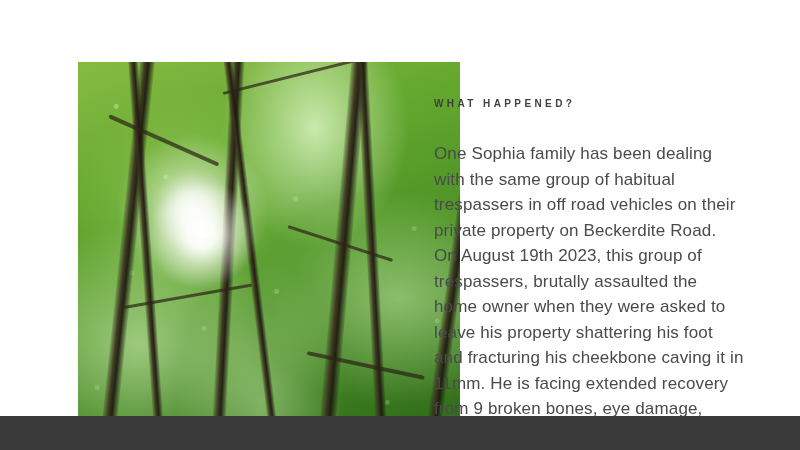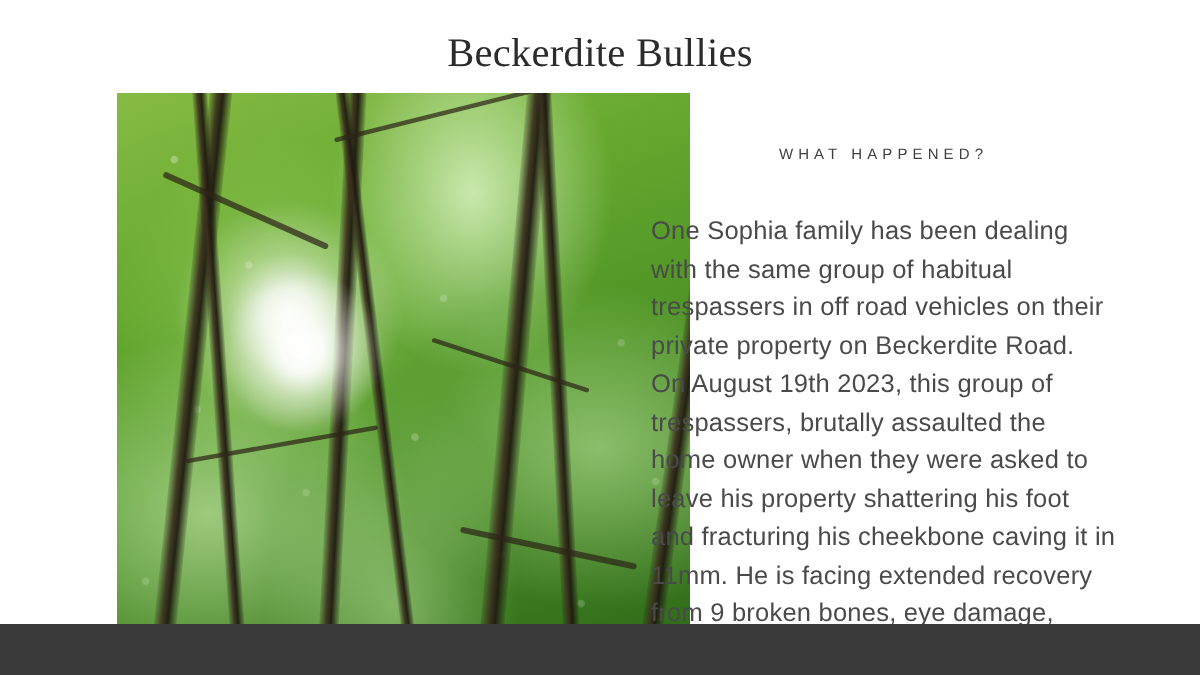--- a/index.html
+++ b/index.html
@@ -115,25 +115,24 @@
   
   .text-col {
     position: absolute;
     left: 434px;
     top: 0px;
     width: 310px;
   }
   .eyebrow {
     font-size: 10px;
     letter-spacing: 3.4px;
-    font-weight: 400;
+    font-weight: 700;
     color: #3f3f3f;
     margin-top: 52px;
     margin-bottom: 0;
-    text-align: center;
   }
   .body-text {
     margin-top: 32px;
     font-size: 17px;
     line-height: 25.5px;
     color: #4a4a4a;
     letter-spacing: 0.15px;
   }
 
   
@@ -144,21 +143,20 @@
     width: 800px;
     height: 34px;
     background: #3a3a3a;
   }
 </style>
 </head>
 <body>
 
 <div class="page">
 
-  <h1 class="page-title">Beckerdite Bullies</h1>
 
   <div class="content-row">
 
     <figure class="photo">
       <div class="photo-canvas">
         <div class="leaves"></div>
 
         <div class="trunk" style="left:6%;  top:-4%; width:15px; height:104%; transform: rotate(6deg);"></div>
         <div class="trunk" style="left:20%; top:-4%; width:10px; height:104%; transform: rotate(-4deg);"></div>
         <div class="trunk" style="left:35%; top:-4%; width:13px; height:104%; transform: rotate(3deg);"></div>

